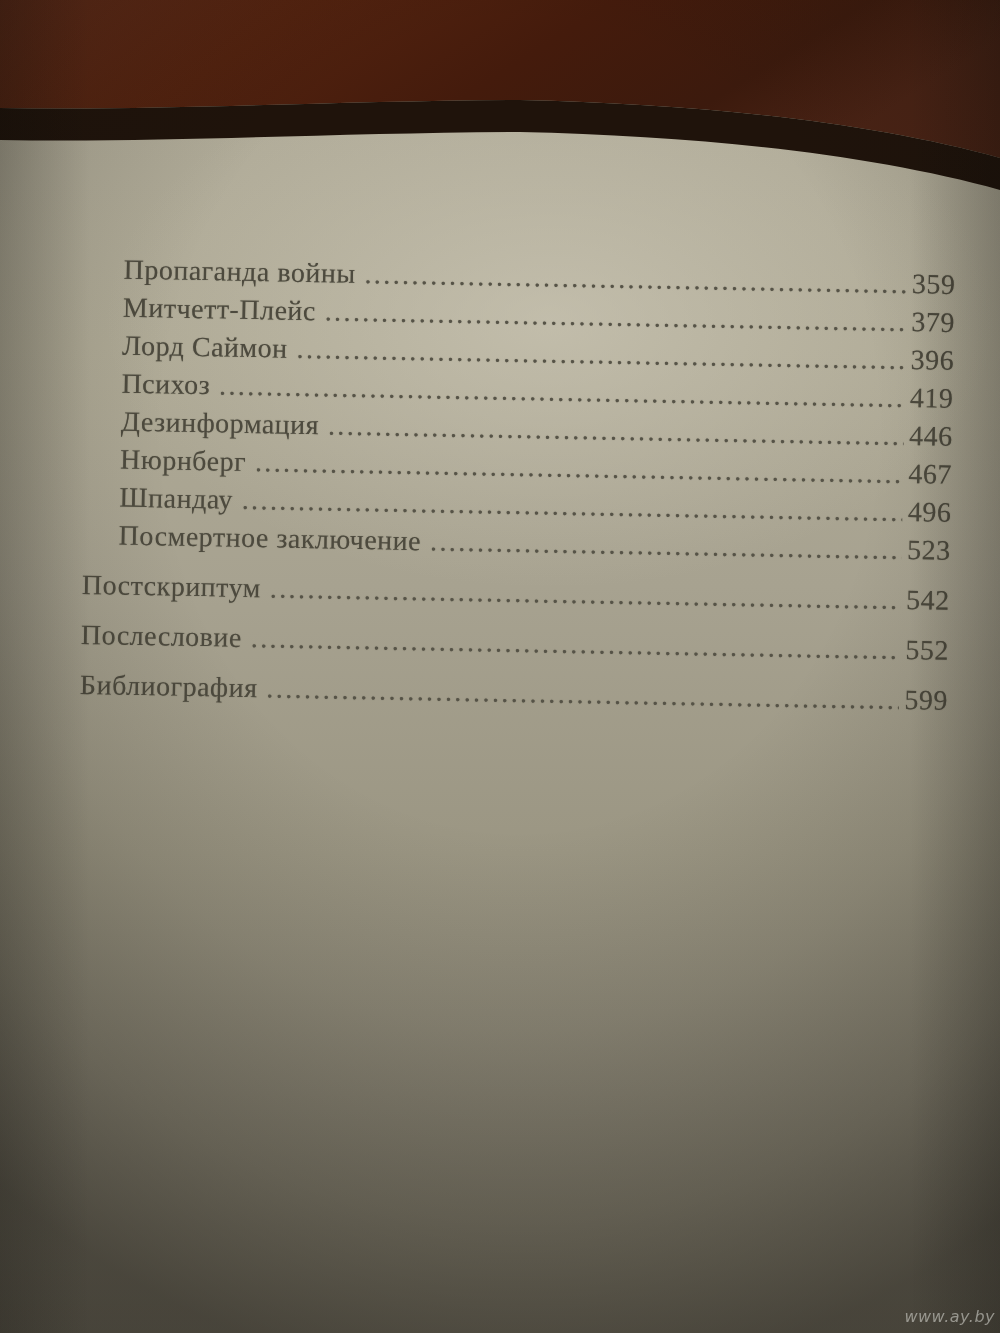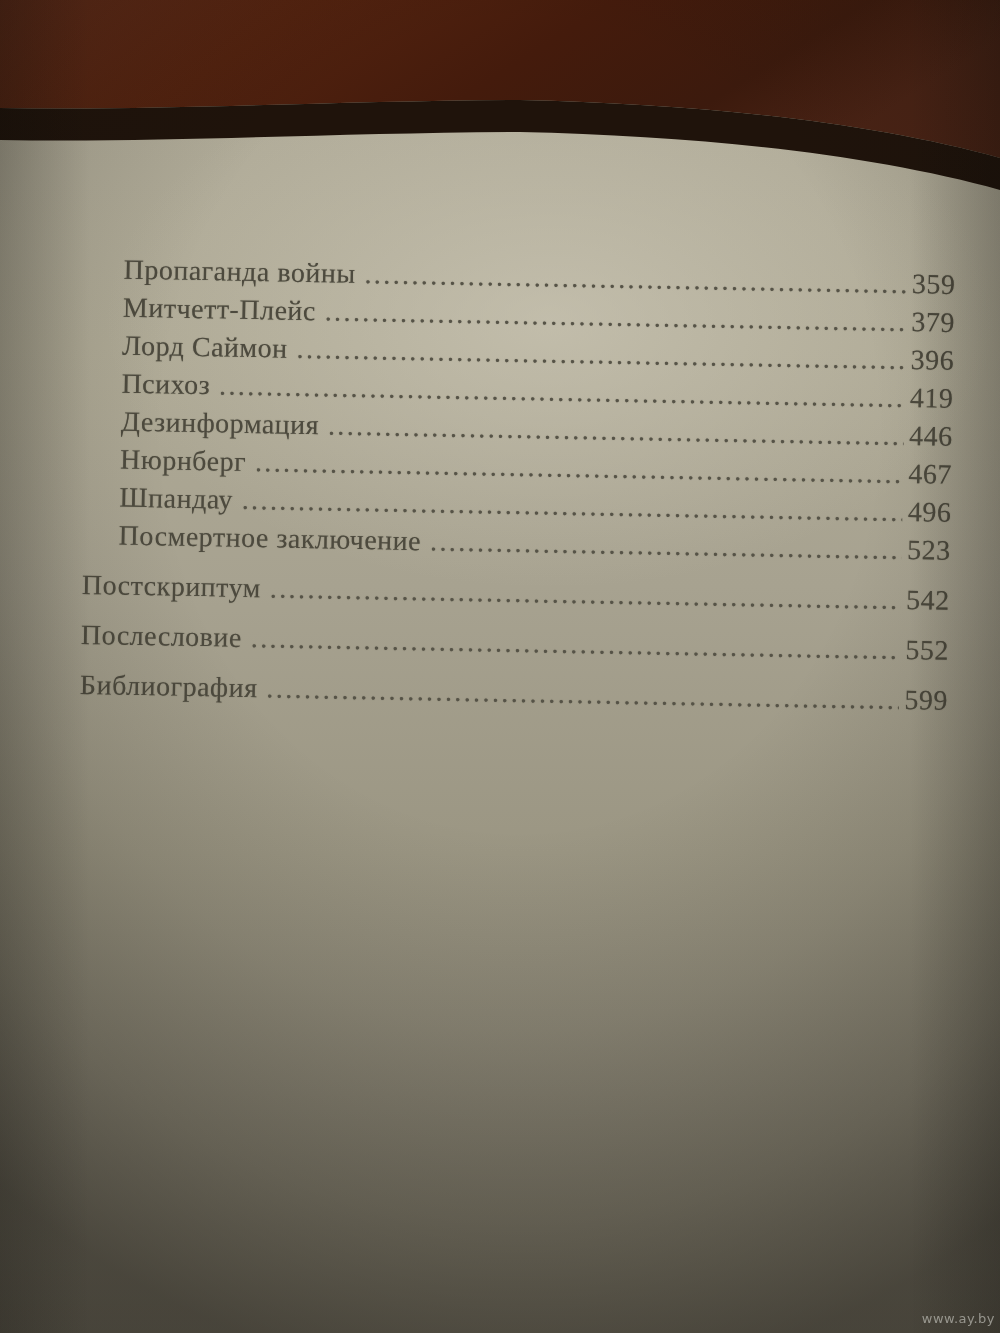--- a/index.html
+++ b/index.html
@@ -67,23 +67,24 @@
     pointer-events: none;
     background:
       linear-gradient(90deg, rgba(10,9,6,0.20), rgba(10,9,6,0) 9%, rgba(10,9,6,0) 91%, rgba(10,9,6,0.22)),
       radial-gradient(ellipse 85% 72% at 52% 32%, rgba(18,16,10,0) 42%, rgba(18,16,10,0.13) 63%, rgba(18,16,10,0.30) 83%, rgba(14,12,8,0.48) 100%);
   }
   .watermark {
     position: absolute;
     right: 5px;
     bottom: 7px;
     font-family: "DejaVu Sans", "Liberation Sans", sans-serif;
-    font-size: 13px;
+    font-size: 16px;
     color: rgba(208,208,202,0.60);
     letter-spacing: 0.5px;
+    font-style: italic;
   }
 </style>
 </head>
 <body>
 
 <div class="photo">
 
   <div class="book-page"></div>
 
   <svg class="top-svg" viewBox="0 0 1000 230" preserveAspectRatio="none">

